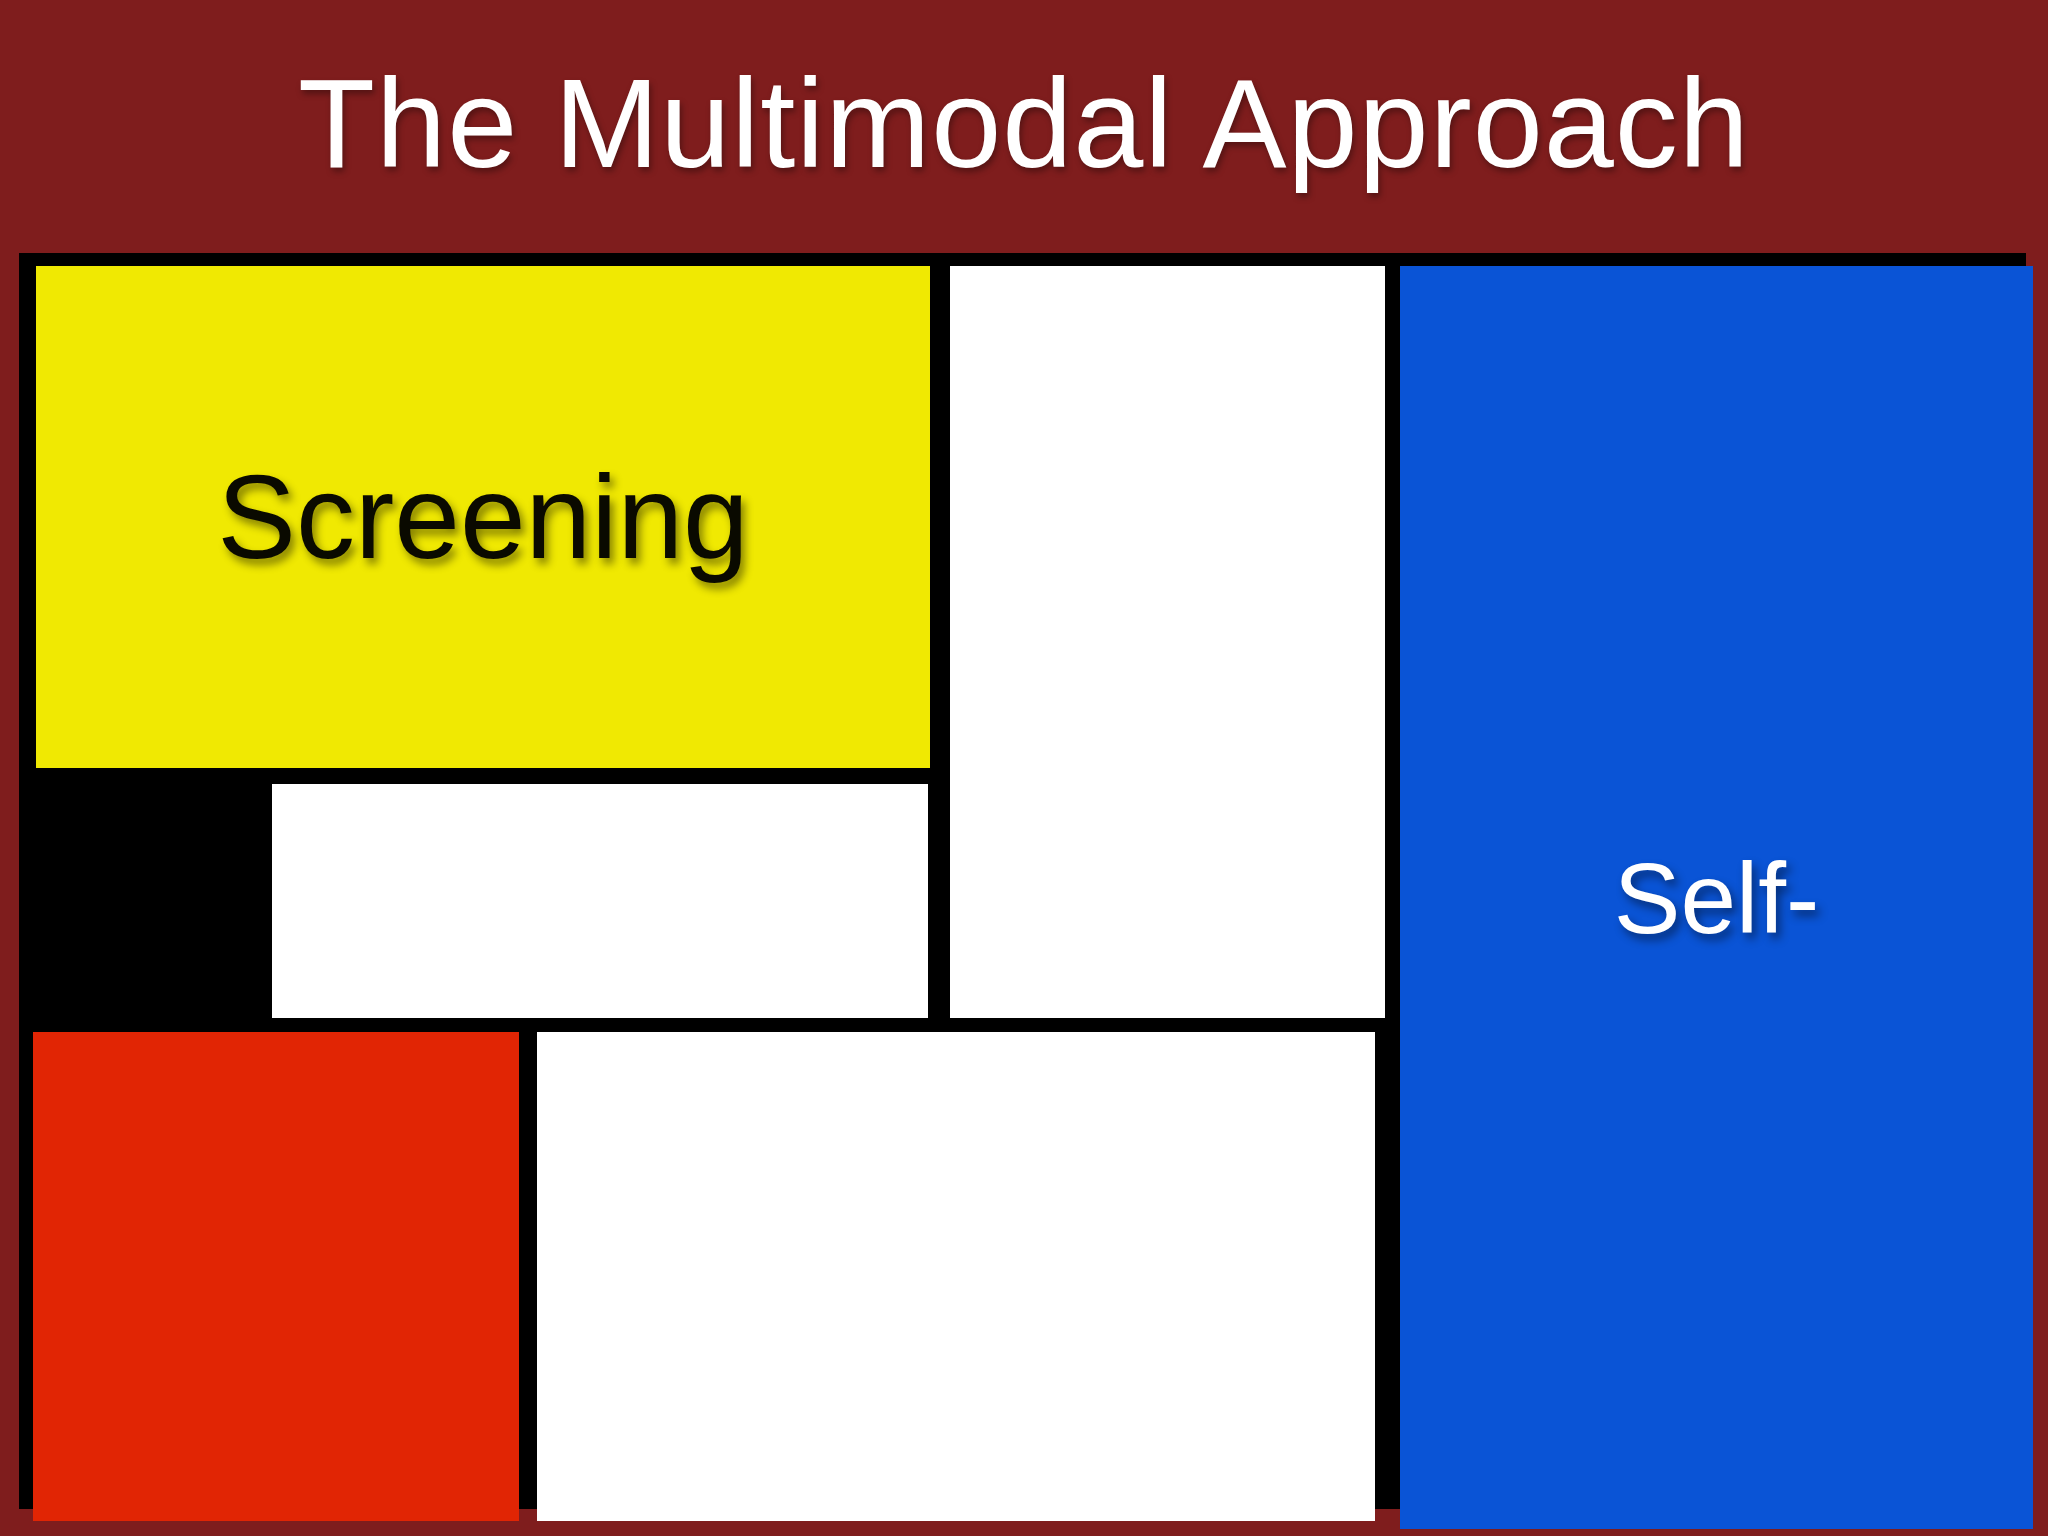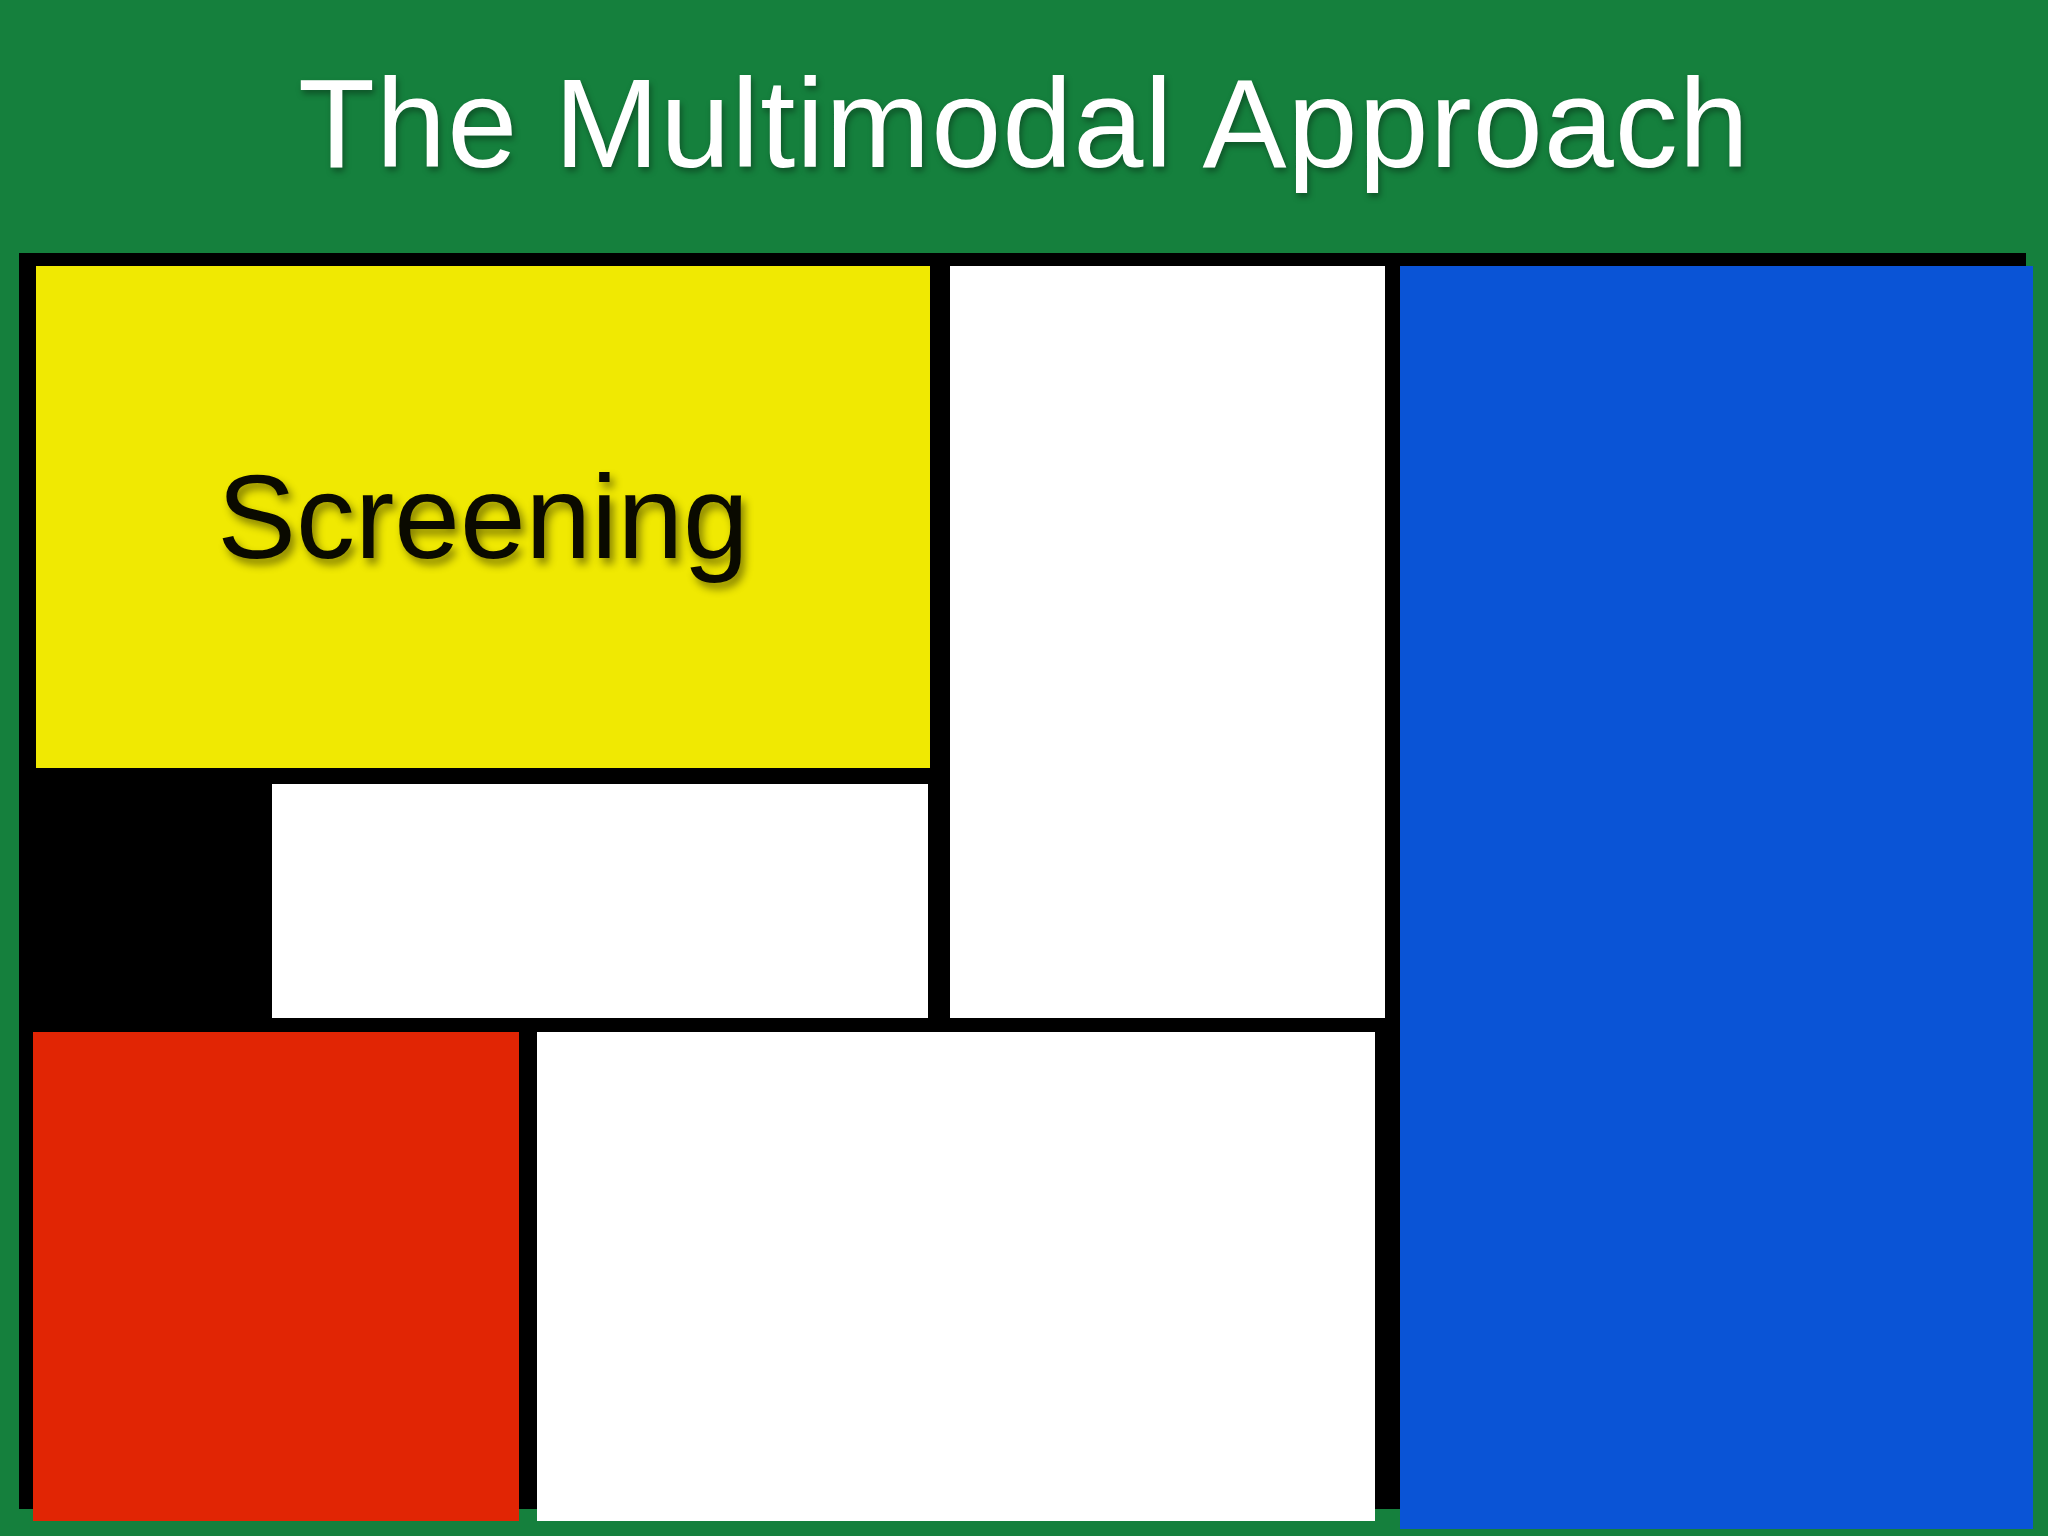--- a/index.html
+++ b/index.html
@@ -69,36 +69,37 @@
     font-size: 100px;
     font-weight: normal;
     line-height: 1.14;
     text-align: center;
     text-shadow: 4px 6px 10px rgba(0,0,0,0.45);
   }
 </style>
 </head>
 <body>
 
-<div class="slide" style="background-color: #15803d; text-decoration: underline;">
+<div class="slide" style="background-color: #7f1d1d; text-decoration: underline;">
 
   <div class="header">
     <div class="title" style="color: rgb(255, 255, 255);">The Multimodal Approach</div>
   </div>
 
   <div class="panel" style="background-color: rgb(0, 0, 0);">
 
     <div class="tile tile-screening" style="background-color: rgb(240, 233, 2);">
       <span class="tile-label-screening" style="color: rgb(10, 10, 0);">Screening</span>
     </div>
 
     <div class="tile tile-top-middle" style="background-color: rgb(255, 255, 255);"></div>
 
     <div class="tile tile-self-monitoring" style="background-color: rgb(10, 84, 214);">
       <div class="tile-label-selfmon" style="color: rgb(255, 255, 255);">
+        <div>Self-</div>
       </div>
     </div>
 
     <div class="tile tile-black" style="background-color: rgb(0, 0, 0);"></div>
 
     <div class="tile tile-row2-white" style="background-color: rgb(255, 255, 255);"></div>
 
     <div class="tile tile-red" style="background-color: rgb(225, 37, 4);"></div>
 
     <div class="tile tile-bottom-white" style="background-color: rgb(255, 255, 255);"></div>

